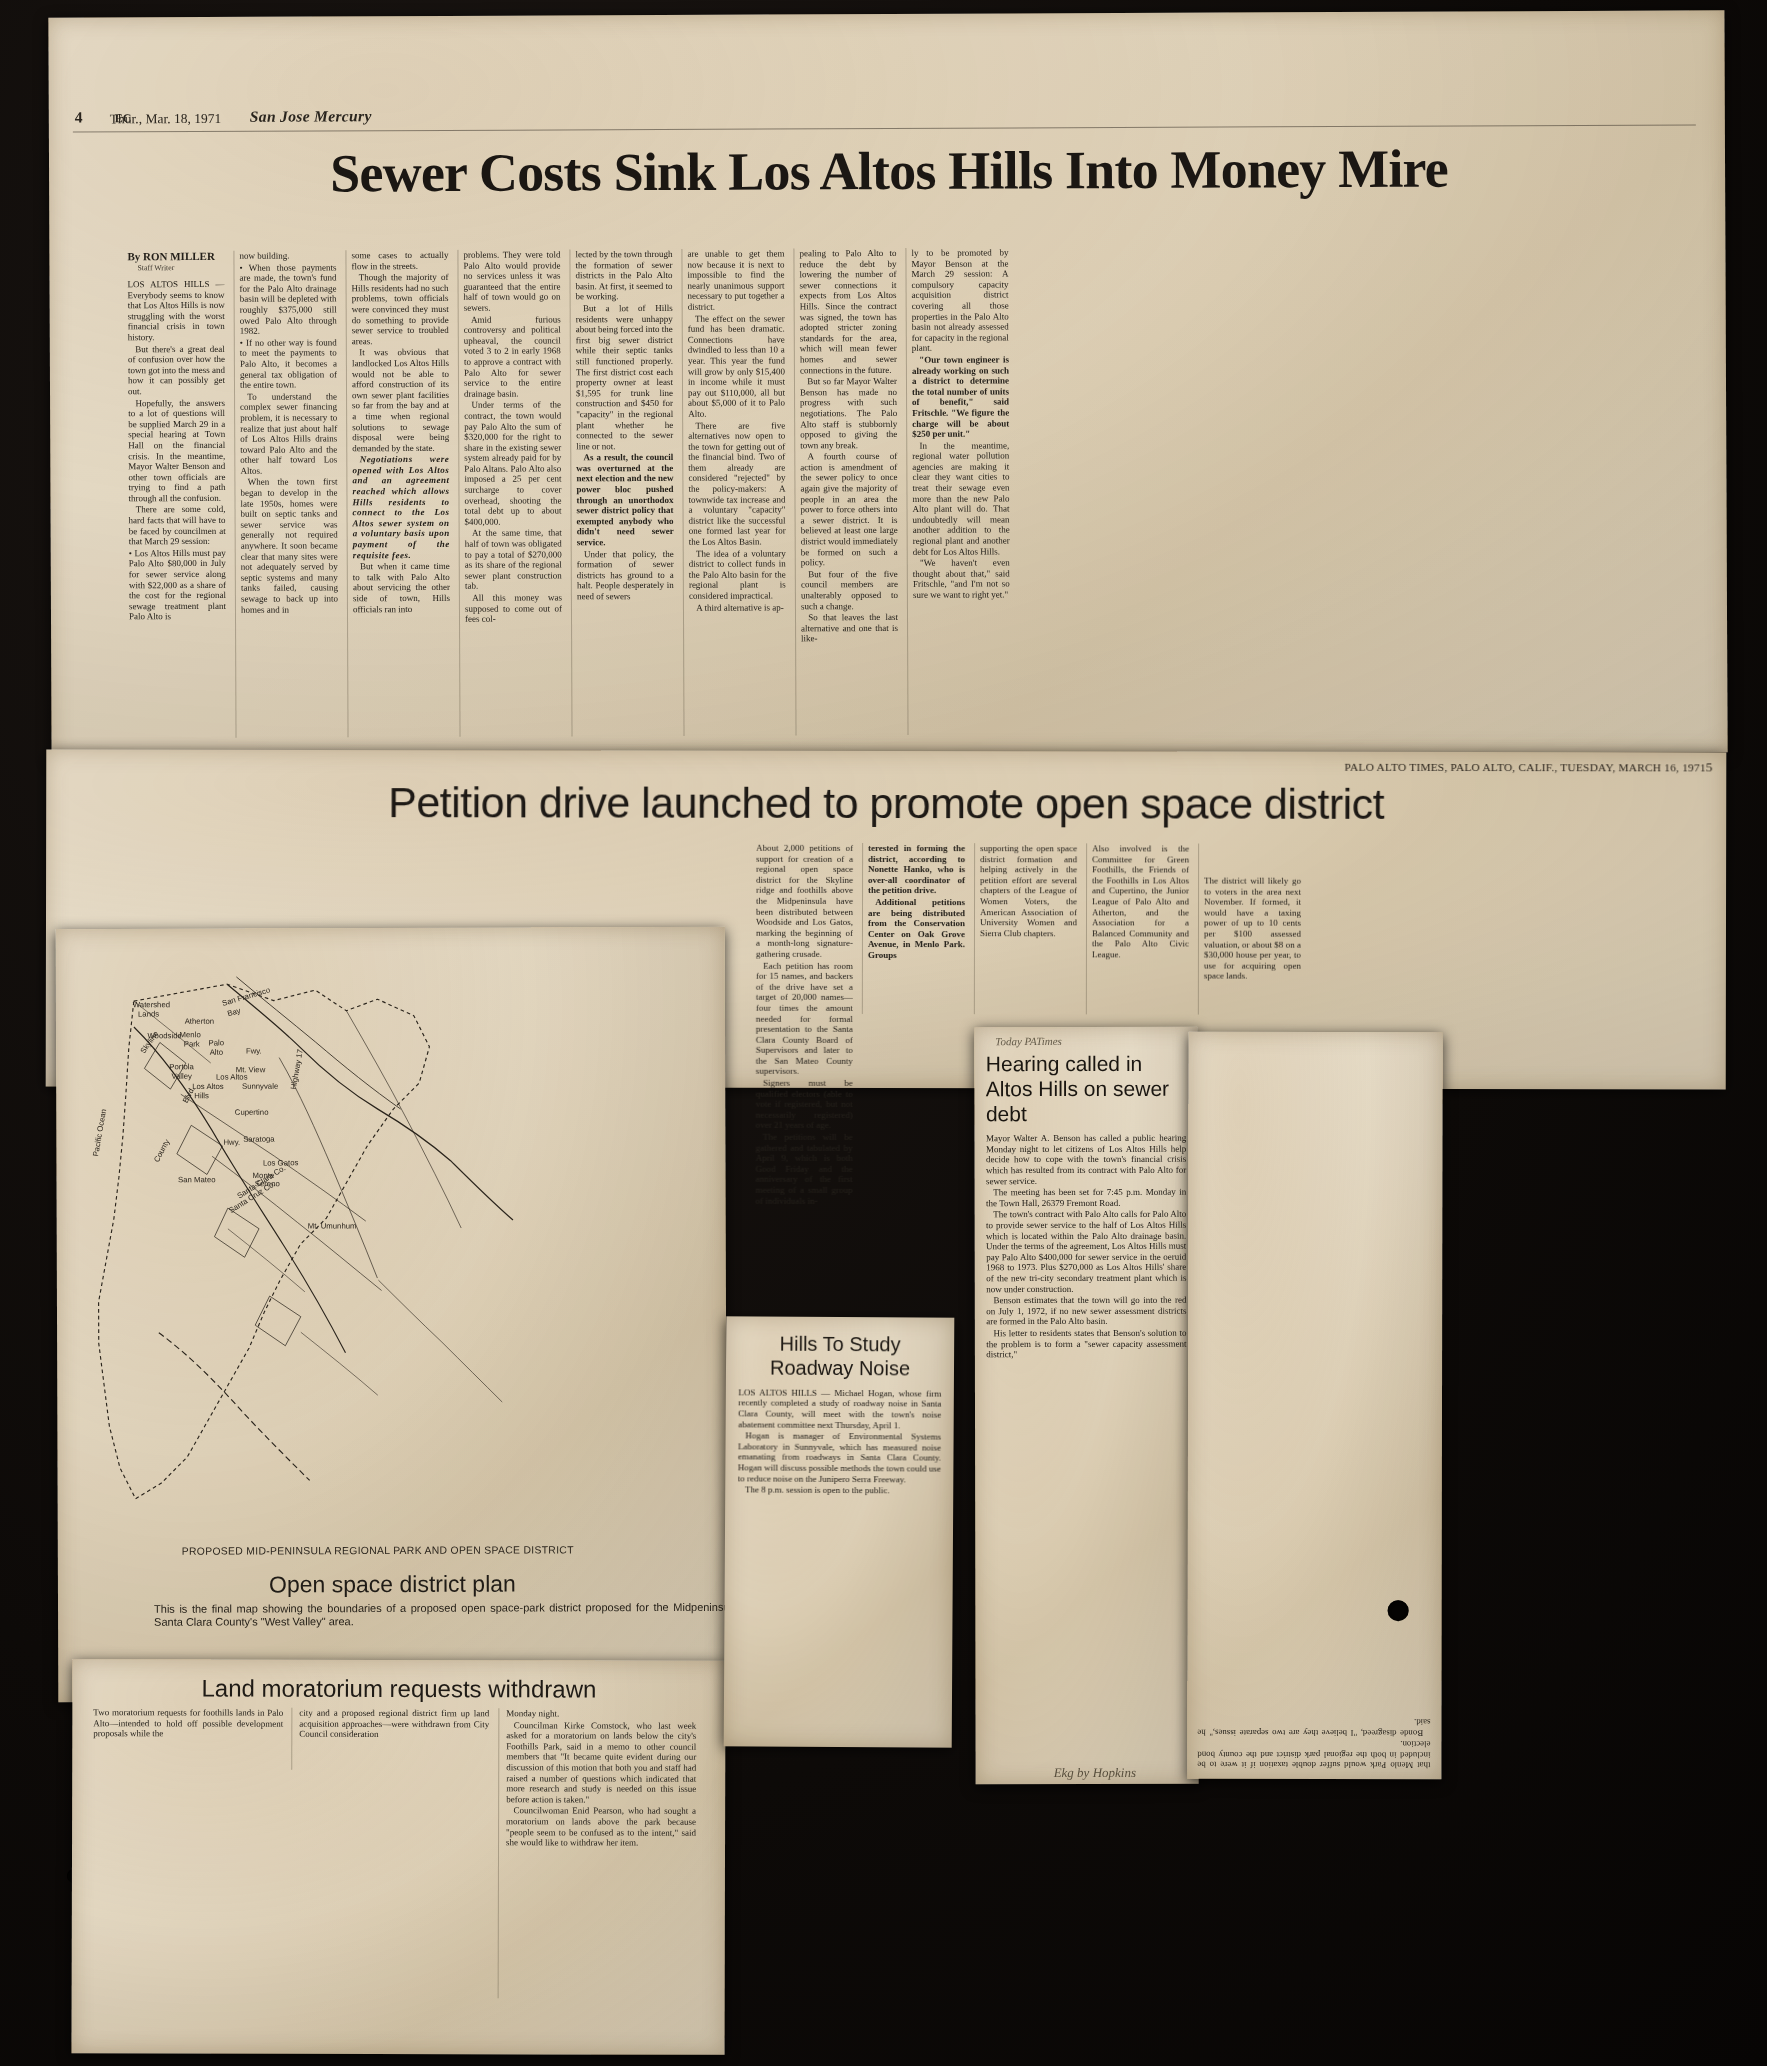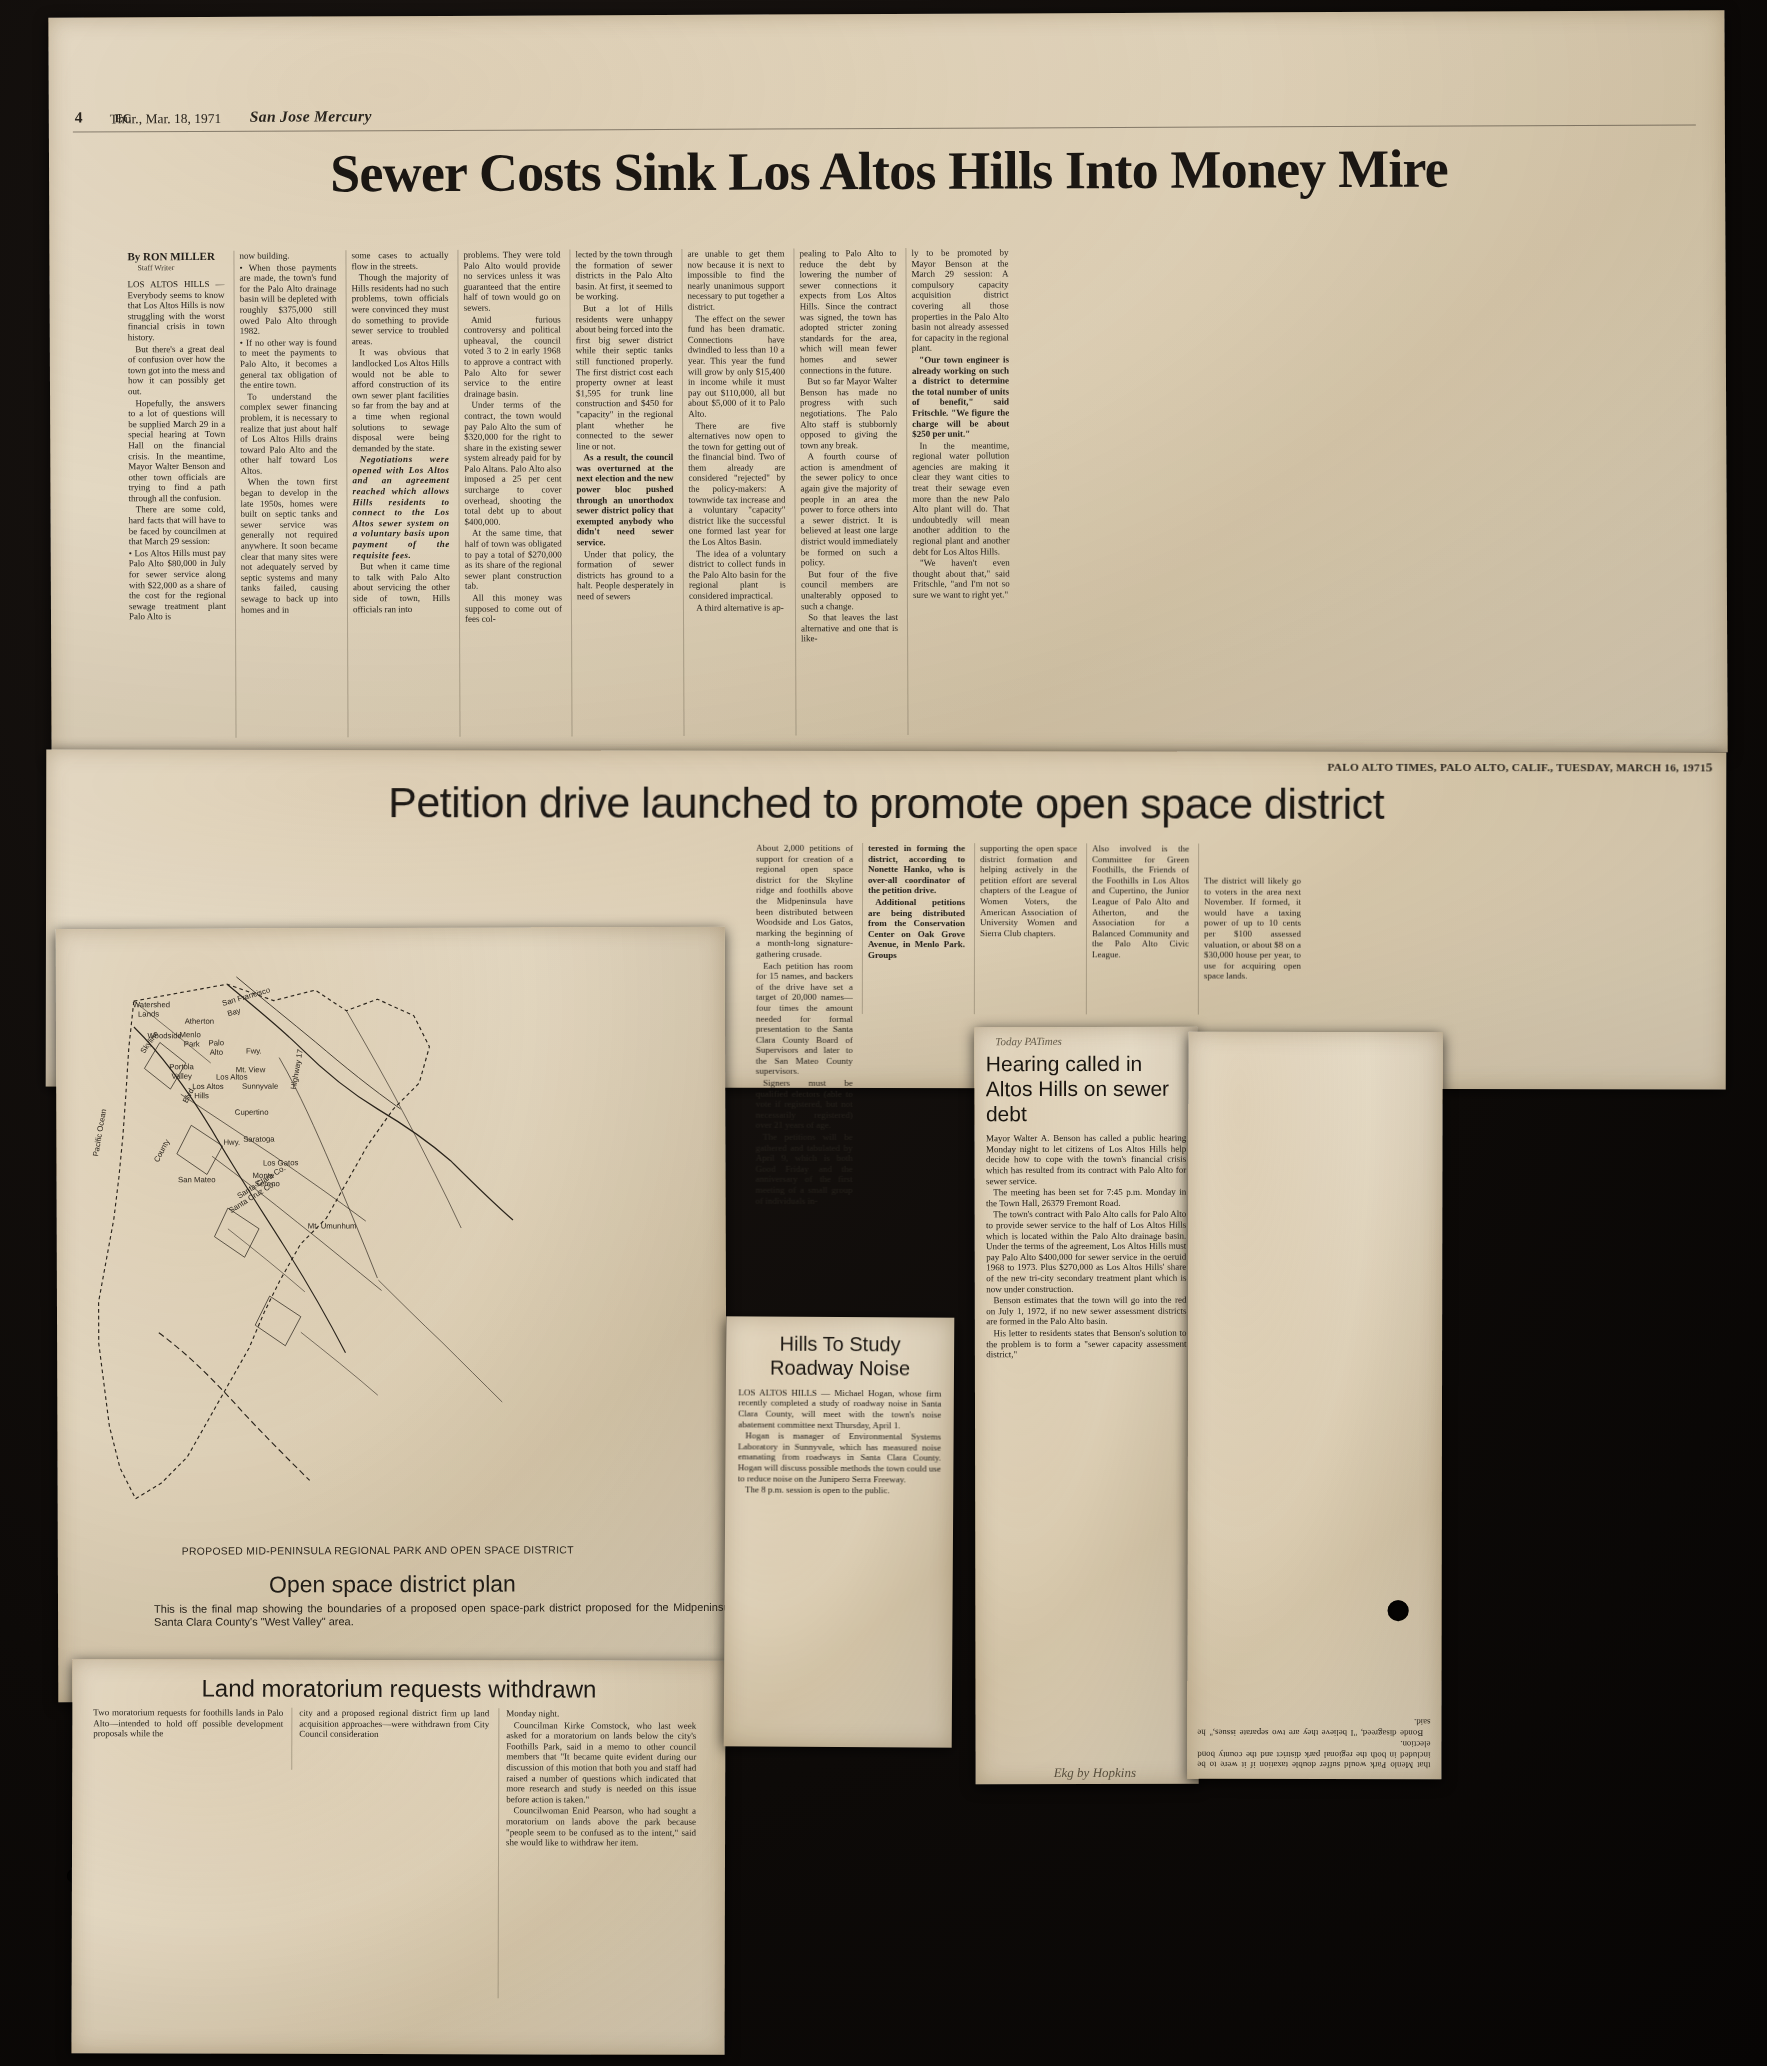--- a/index.html
+++ b/index.html
@@ -43,21 +43,21 @@
         font-size:54px;line-height:54px;font-weight:bold;color:#1b1713;
         font-family:"Liberation Serif",serif;letter-spacing:-0.8px;text-align:center;}
   #art1 .byline{position:absolute;left:78px;top:233px;font-size:11px;font-weight:bold;color:#231f19;}
   #art1 .bytitle{position:absolute;left:88px;top:246px;font-size:7.8px;color:#3a342b;}
   #art1 .cols{position:absolute;left:78px;top:234px;width:1566px;height:493px;}
   #art1 .c{position:absolute;top:0;width:97px;}
   #art1 .vline{position:absolute;top:0;width:0.5px;height:487px;background:#7a6f5c;opacity:.5;}
 
   
   #art2{left:46px;top:751px;width:1680px;height:337px;transform:rotate(0.1deg);}
-  #art2 .ptimes{position:absolute;right:13.5px;top:7.3px;font-size:11.4px;font-weight:bold;color:#2b251d;letter-spacing:0.2px;}
+  #art2 .ptimes{position:absolute;right:13.5px;top:7.3px;font-size:11.4px;font-weight:normal;color:#2b251d;letter-spacing:0.2px;}
   #art2 .ptimes .pg{font-size:13.5px;}
   #art2 h2{position:absolute;left:31px;top:30px;width:1618px;margin:0;text-align:center;
         font-size:43px;line-height:45px;font-weight:400;color:#1d1915;
         font-family:"Liberation Sans",sans-serif;letter-spacing:-0.5px;}
   #art2 .cols{position:absolute;left:710px;top:92px;width:949px;height:176px;}
   #art2 .c{position:absolute;top:0;width:97px;}
   #art2 .vline{position:absolute;top:0;width:0.5px;height:171px;background:#7a6f5c;opacity:.5;}
 
   
   #art3{left:57px;top:928px;width:669px;height:773px;transform:rotate(-0.2deg);}

